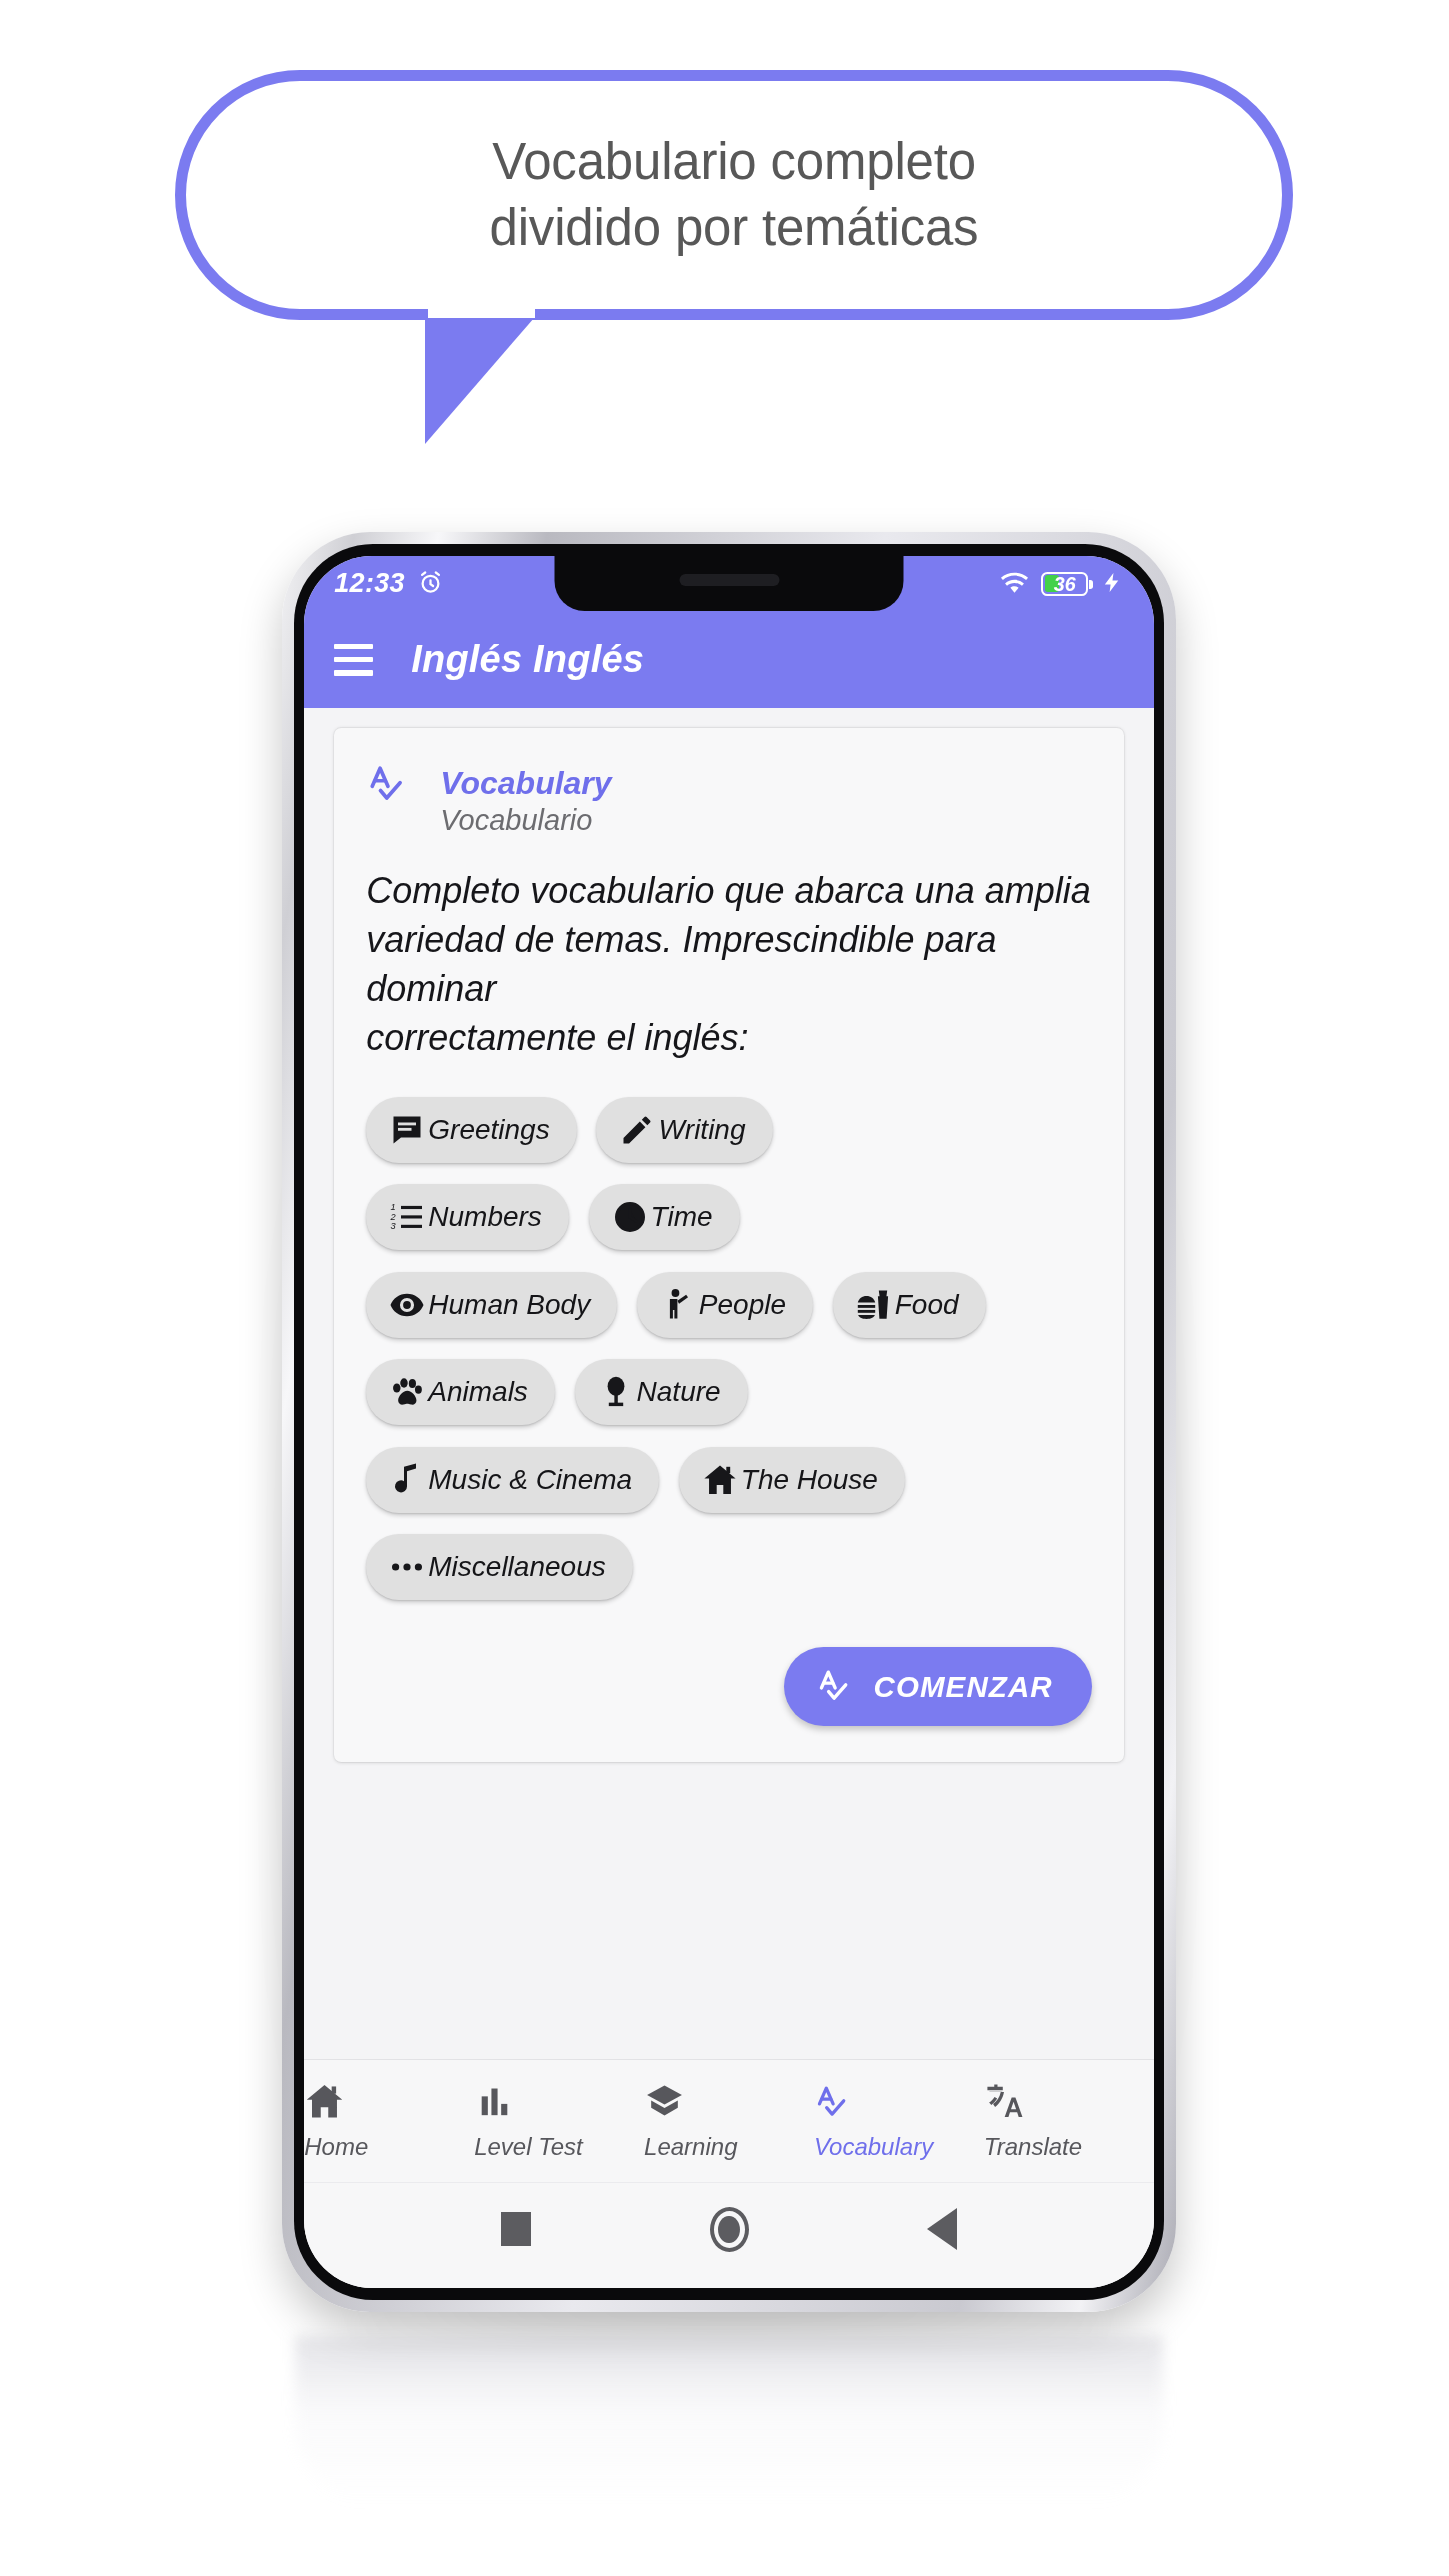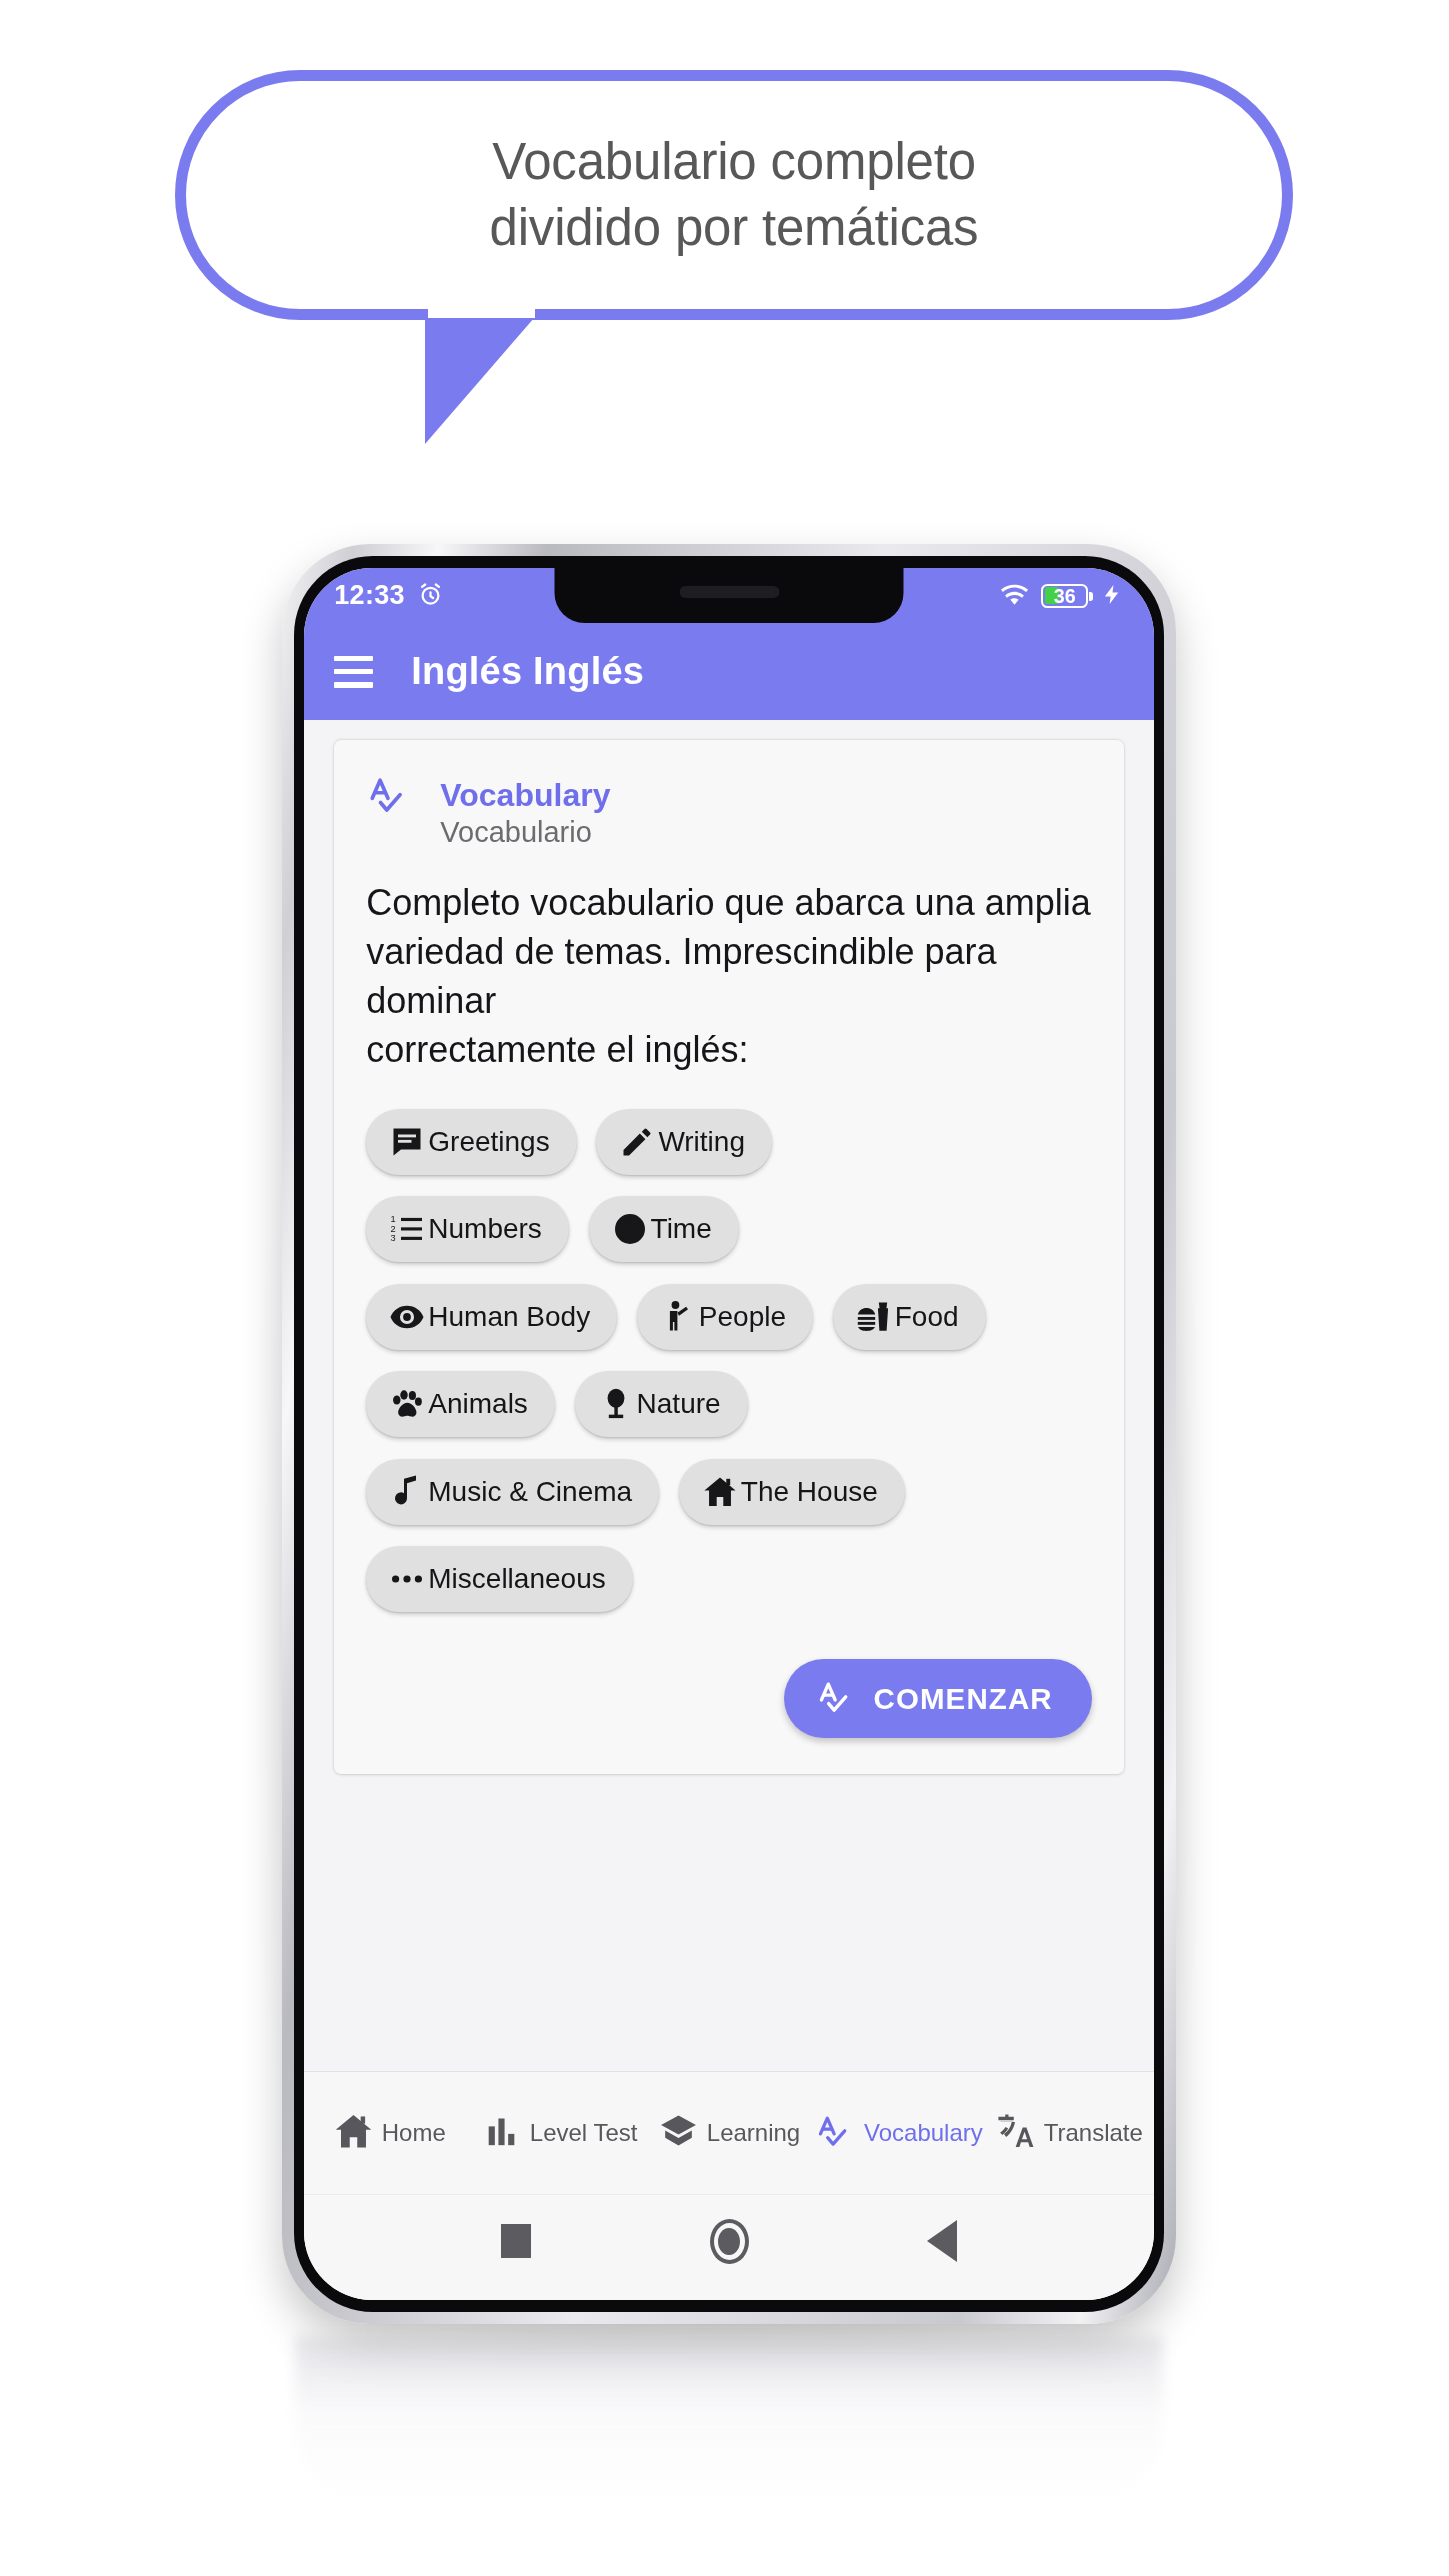--- a/index.html
+++ b/index.html
@@ -61,26 +61,27 @@
   #phone-shadow {
     position: absolute;
     left: 268px; top: 572px;
     width: 921px; height: 1771px;
     border-radius: 98px;
     background: radial-gradient(ellipse at 50% 60%, rgba(0,0,0,0.14) 0%, rgba(0,0,0,0.05) 55%, rgba(0,0,0,0) 75%);
     filter: blur(12.5px);
   }
   #phone {
     position: absolute;
-    left: 282px; top: 544px;
+    left: 282px; top: 532px;
     width: 894px; height: 1780px;
     border-radius: 88px;
     background: linear-gradient(100deg,#f3f3f5 0%, #cfcfd4 6%, #f7f7f9 13%, #b9b9c0 22%, #e9e9ee 50%, #c9c9d0 82%, #f2f2f5 92%, #a9a9b2 100%);
     padding: 11.6px;
     box-shadow: 0 19.7px 43px rgba(0,0,0,0.22);
+    font-style: italic;
   }
   #phone-bezel {
     width: 100%; height: 100%;
     border-radius: 79px;
     background: #0a0a0c;
     padding: 12.5px 10.7px;
     position: relative;
     overflow: hidden;
   }
   #screen {
@@ -247,22 +248,22 @@
     flex: 0 0 auto;
     height: 123px;
     background: #f7f7f8;
     border-top: 0.9px solid #e2e2e5;
     display: flex;
     align-items: center;
   }
   .navitem {
     flex: 1 1 0;
     display: flex;
-    flex-direction: row;
-    align-items: center;
+    flex-direction: column;
+    align-items: flex-start;
     justify-content: center;
     gap: 8px;
     cursor: pointer;
   }
   .navitem svg { width: 41px; height: 41px; }
   .nav-label { font-size: 24px; color: #57575c; }
   .navitem.active .nav-label { color: #6f6feb; }
 
   
   #sysbar {

